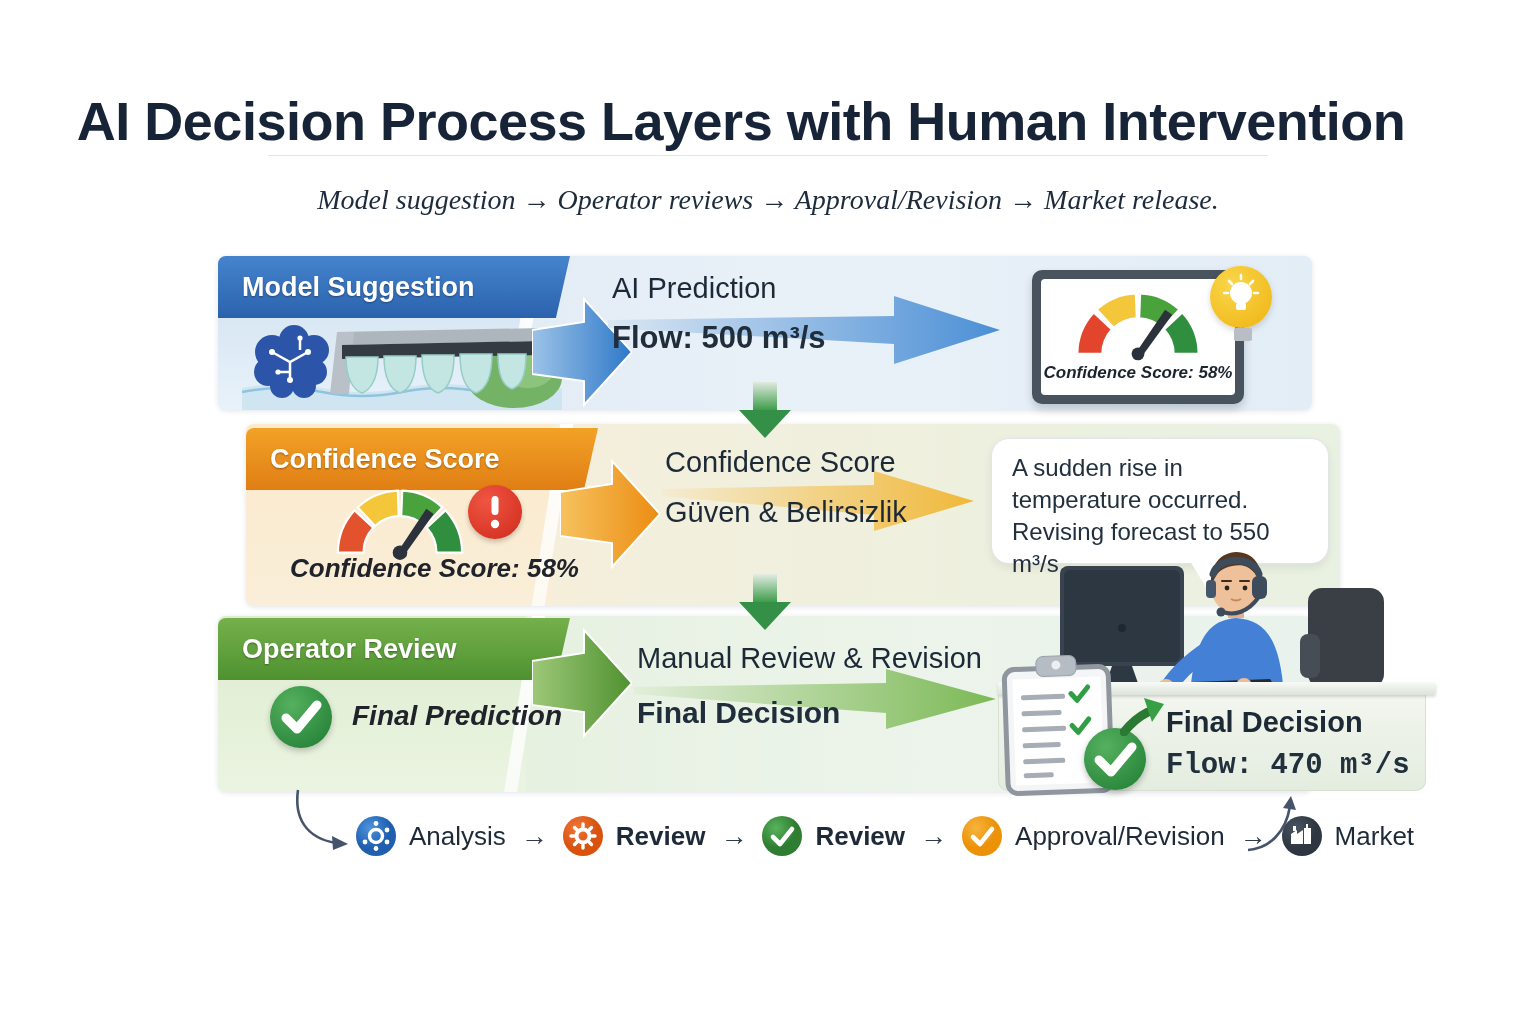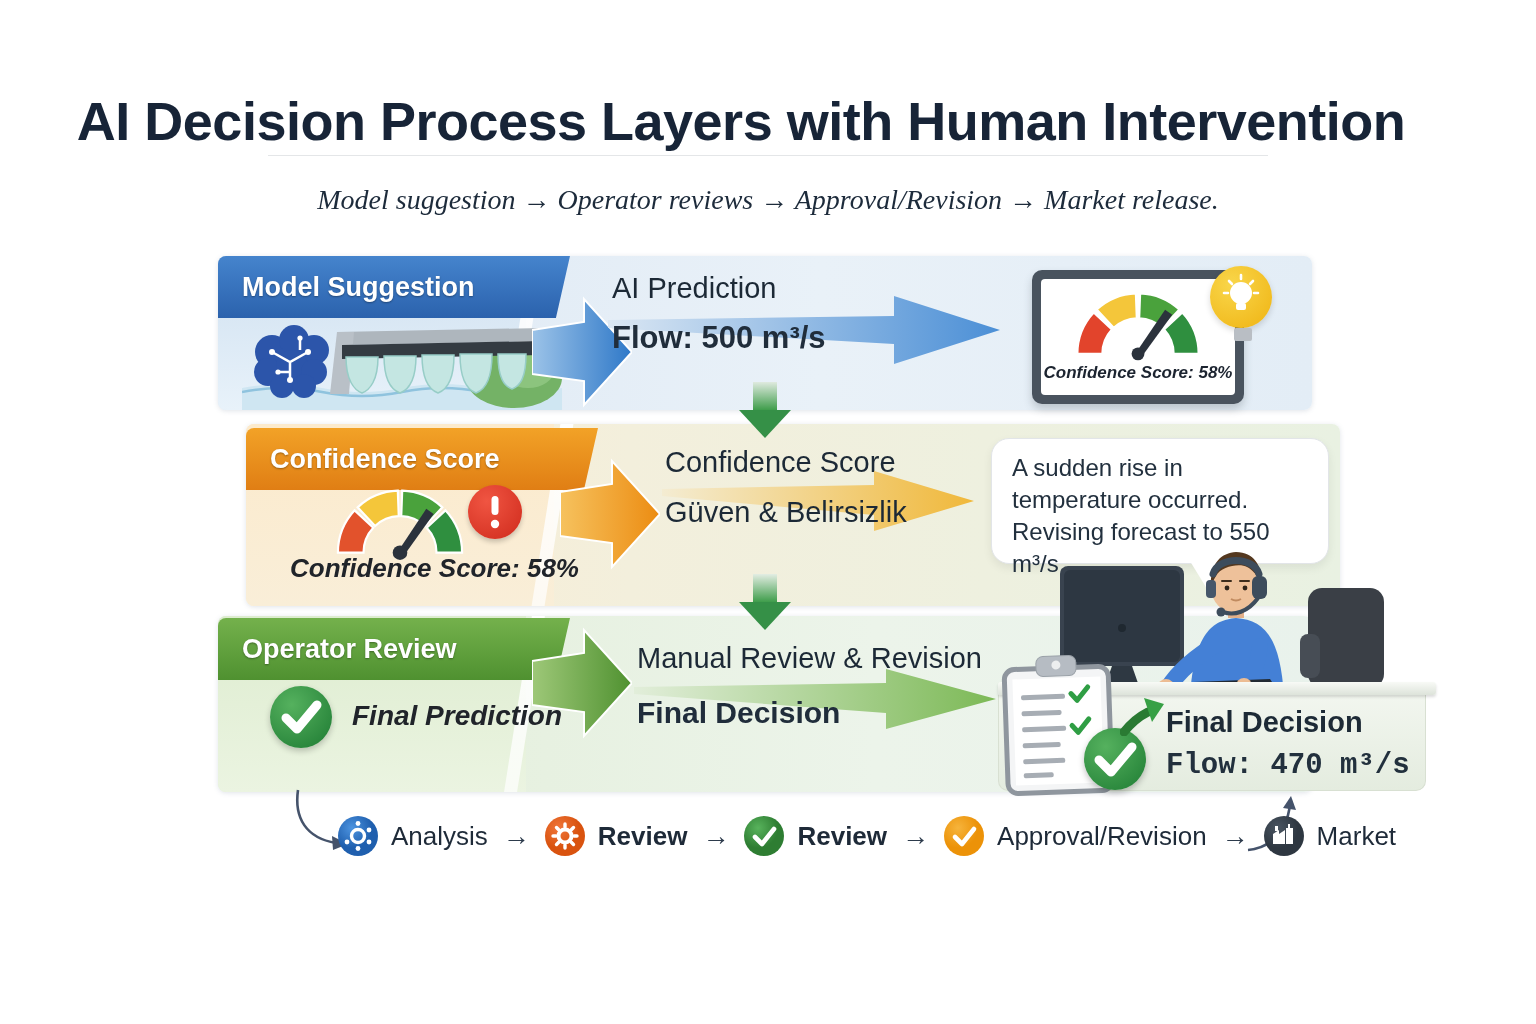--- a/index.html
+++ b/index.html
@@ -57,21 +57,21 @@
              background:linear-gradient(180deg,#f2f6ef,#e4ecdf);border-radius:0 0 10px 10px;z-index:5;}
   .resTitle{left:1166px;top:706px;font-size:29px;font-weight:700;color:#1d2a36;z-index:7;}
   .resValue{left:1166px;top:749px;font-size:29px;font-weight:700;color:#22303d;z-index:7;font-family:Liberation Mono, monospace;}
   .clip{left:998px;top:654px;z-index:8;transform:rotate(-2deg);}
   .bigcheck{left:1084px;top:728px;width:62px;height:62px;border-radius:50%;z-index:9;
             background:radial-gradient(circle at 35% 30%,#55b15e,#1e7c33);box-shadow:0 3px 6px rgba(0,0,0,.25);}
   .scene{left:1012px;top:538px;z-index:4;}
   .bflowlabel{font-size:26px;color:#1e2a38;}
   .bflowlabel.bold{font-weight:700;}
   .bsep{font-size:27px;color:#2d3b4c;padding:0 2px;}
-  .bflow{left:338px;top:816px;display:flex;align-items:center;gap:13px;z-index:3;}
+  .bflow{left:356px;top:816px;display:flex;align-items:center;gap:13px;z-index:3;}
   .bicon{width:40px;height:40px;flex:0 0 auto;}
   .downarrow{z-index:2;}
 </style>
 </head>
 <body>
 
 <div class="canvas">
 
   <div class="abs title">AI Decision Process Layers with Human Intervention</div>
   <div class="abs divider"></div>

